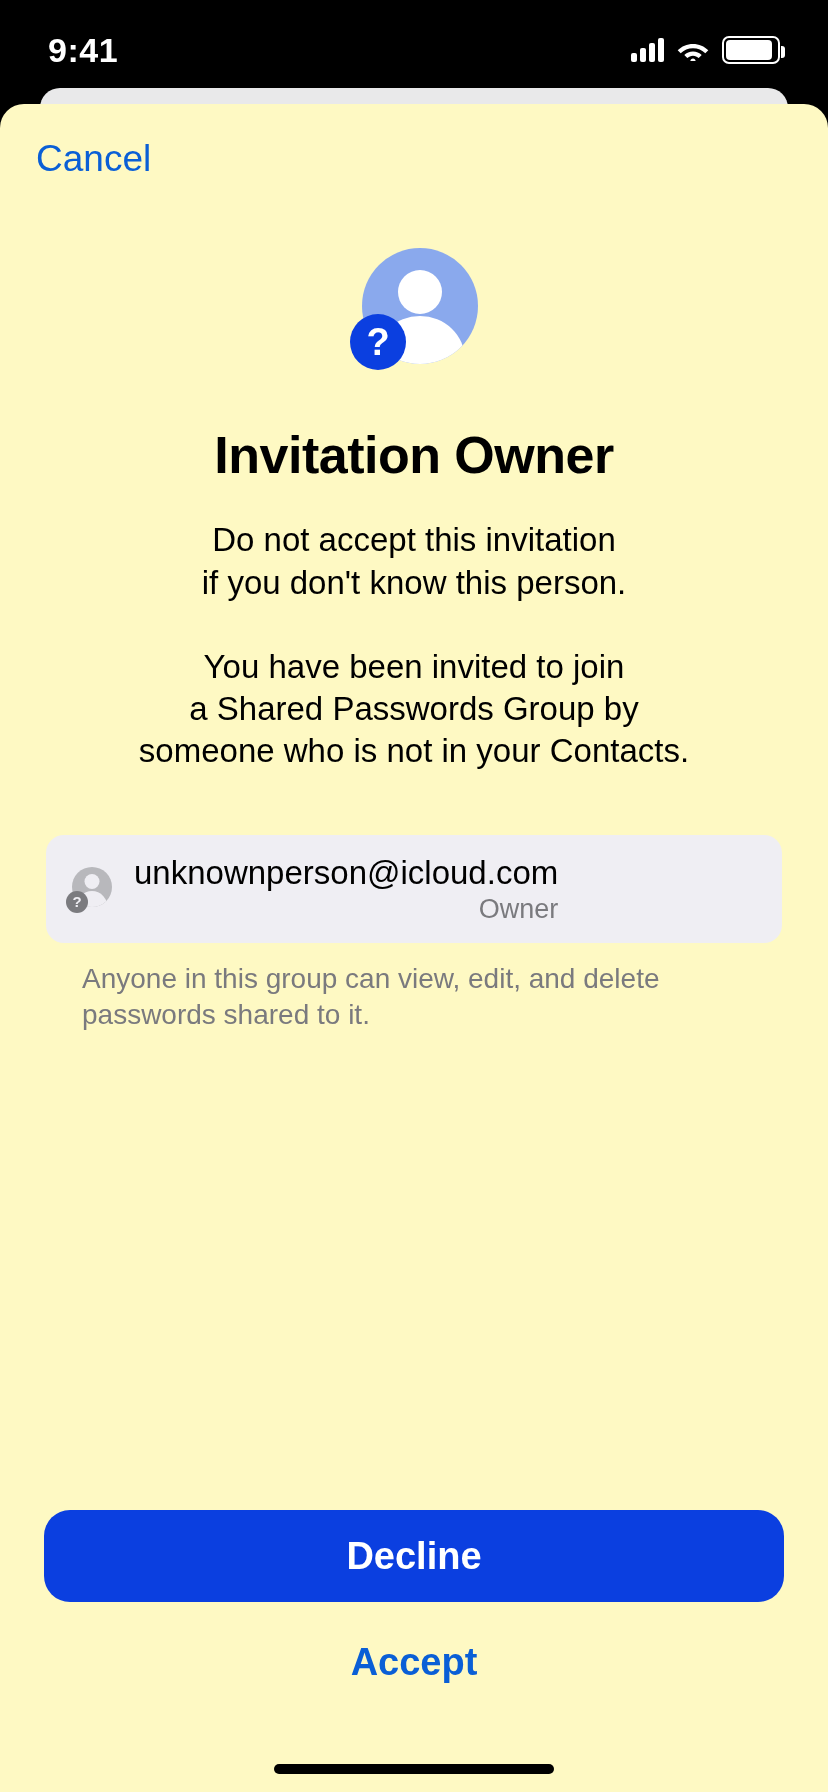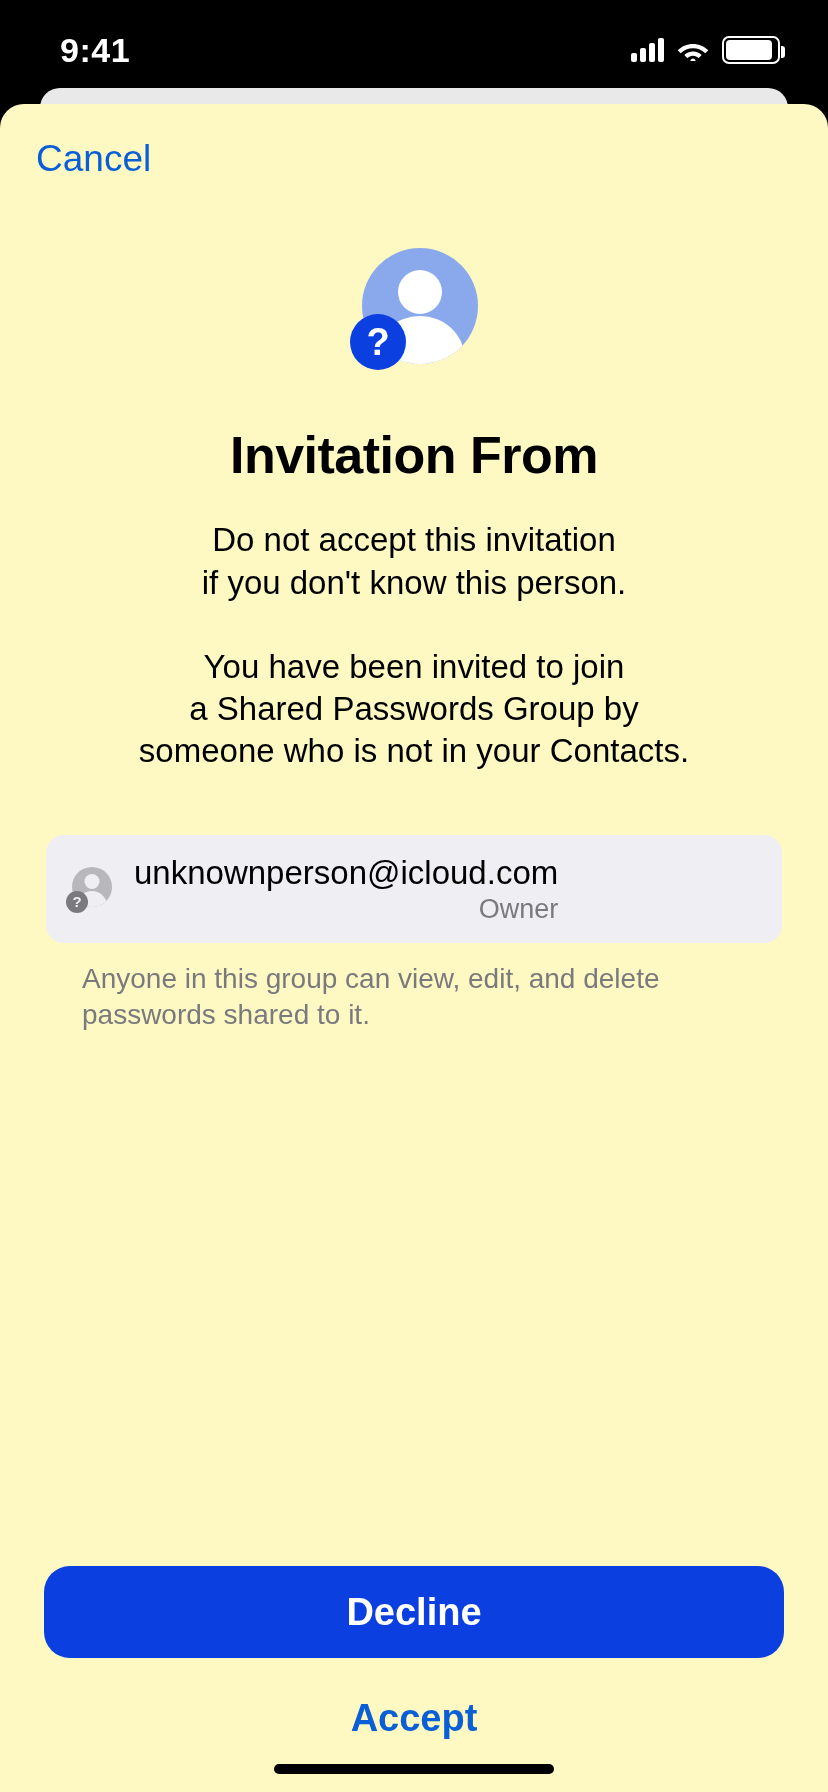--- a/index.html
+++ b/index.html
@@ -1,20 +1,20 @@
 <!DOCTYPE html>
 <html><head>
   <meta charset="utf-8">
   <style>
     * { margin: 0; padding: 0; box-sizing: border-box; font-family: -apple-system, BlinkMacSystemFont, "SF Pro Text", "SF Pro Display", "Helvetica Neue", sans-serif; }
     html, body { width: 828px; height: 1792px; background: #000; overflow: hidden; }
 
     .phone-frame { width: 828px; height: 1792px; background: #000; position: relative; }
 
-    .status-bar { position: absolute; top: 0; left: 0; right: 0; height: 100px; display: flex; align-items: center; justify-content: space-between; padding: 0 48px 0 60px; color: #fff; z-index: 20; }
+    .status-bar { position: absolute; top: 0; left: 0; right: 0; height: 100px; display: flex; align-items: center; justify-content: space-between; padding: 0 48px 0 48px; color: #fff; z-index: 20; }
     .status-time { font-size: 34px; font-weight: 600; letter-spacing: 0.5px; }
     .status-icons { display: flex; align-items: center; gap: 12px; }
     .cellular { display: flex; align-items: flex-end; gap: 3px; height: 24px; }
     .cellular span { width: 6px; background: #fff; border-radius: 2px; }
     .cellular span:nth-child(1){height:9px}
     .cellular span:nth-child(2){height:14px}
     .cellular span:nth-child(3){height:19px}
     .cellular span:nth-child(4){height:24px}
     .wifi-svg { width: 34px; height: 24px; }
     .battery { width: 58px; height: 28px; border: 2.5px solid #fff; border-radius: 7px; position: relative; }
@@ -45,21 +45,21 @@
     .mini-avatar { width:40px; height:40px; background:#b8b8bc; border-radius:50%; position:absolute; top:0; right:0; overflow:hidden; }
     .mini-head { width:15px; height:15px; background:#efeef3; border-radius:50%; position:absolute; top:7px; left:50%; transform:translateX(-50%); }
     .mini-body { width:32px; height:22px; background:#efeef3; border-radius:50% 50% 0 0/80% 80% 0 0; position:absolute; bottom:-6px; left:50%; transform:translateX(-50%); }
     .mini-q { position:absolute; bottom:-2px; left:-2px; width:22px; height:22px; background:#7b7b7f; border-radius:50%; display:flex; align-items:center; justify-content:center; color:#efeef3; font-size:15px; font-weight:700; }
     .card-text { display:flex; flex-direction:column;align-items:flex-end; }
     .card-email { font-size:33px; color:#000; line-height:1.2; }
     .card-role { font-size:27px; color:#7a7a7e; margin-top:2px; }
 
     .footer-note { margin:18px 60px 6px 82px; font-size:28px; line-height:1.28; color:#7a7a7e; }
 
-    .actions { position:absolute; left:0; right:0; bottom:0; padding:0 44px 44px; }
+    .actions { position:absolute; left:0; right:0; bottom:0; padding:0 44px 100px; }
     .btn-primary { width:100%; height:92px; background:#0b3fe0; color:#fff; font-size:38px; font-weight:600; border:none; border-radius:26px; cursor:pointer; }
     .btn-link { width:100%; margin-top:30px; height:60px; background:none; border:none; color:#0a5fd6; font-size:38px; font-weight:600; cursor:pointer; }
 
     .home-indicator { position:absolute; bottom:18px; left:50%; transform:translateX(-50%); width:280px; height:10px; background:#000; border-radius:10px; z-index:30; }
   </style>
 </head>
 <body>
 
 <div class="phone-frame">
 
@@ -91,21 +91,21 @@
     <div class="content">
       <div class="big-icon">
         <div class="avatar-circle">
           <div class="avatar-head"></div>
           <div class="avatar-body"></div>
         </div>
         <div class="q-badge">?</div>
       </div>
 
       <h1 class="title">
-        <span>Invitation From</span><br>
+        <span>Invitation Owner</span><br>
       </h1>
 
       <div class="desc">
         <p>
           <span>Do not accept this invitation</span><br>
           <span>if you don't know this person.</span>
         </p>
         <p>
           <span>You have been invited to join</span><br>
           <span>a Shared Passwords Group by</span><br>

